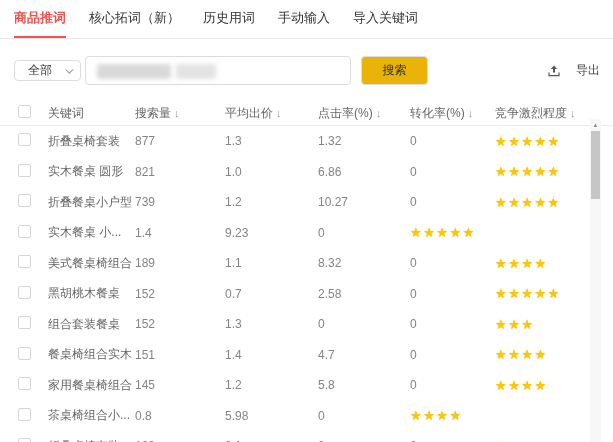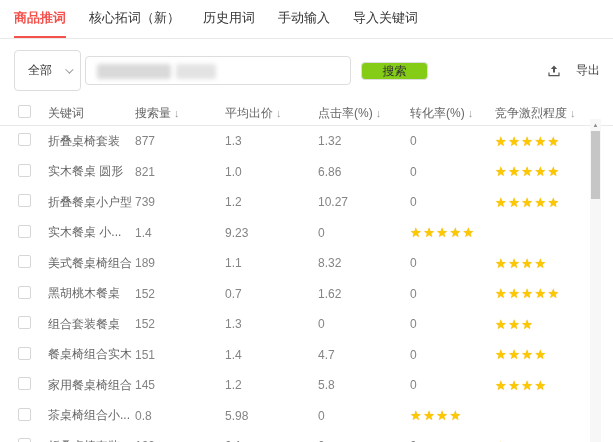--- a/index.html
+++ b/index.html
@@ -37,21 +37,21 @@
 
   
   .filter-row {
     display: flex;
     align-items: center;
     margin: 17px 13px 0 14px;
     height: 29px;
   }
   .select-box {
     width: 67px;
-    height: 41px;
+    height: 21px;
     border: 1px solid #ddd;
     border-radius: 4px;
     display: flex;
     align-items: center;
     justify-content: space-between;
     padding: 0 9px 0 13px;
     font-size: 12px;
     color: #333;
     background: #fff;
     cursor: pointer;
@@ -70,24 +70,24 @@
     border-radius: 4px;
     position: relative;
     background: #fff;
   }
   .blur-blob { position: absolute; border-radius: 2px; filter: blur(2px); }
   .blob1 { left: 11px; top: 7px; width: 74px; height: 15px; background: #d9d9d9; }
   .blob2 { left: 90px; top: 7px; width: 40px; height: 15px; background: #e3e3e3; }
   .search-btn {
     margin-left: 10px;
     width: 67px;
-    height: 18px;
+    height: 29px;
     border: 1px solid #ddd;
     border-radius: 4px;
-    background: #84cc16;
+    background: #eab308;
     font-size: 12px;
     color: #333;
     font-family: inherit;
     cursor: pointer;
   }
   .export-link {
     margin-left: auto;
     display: flex;
     align-items: center;
     gap: 16px;
@@ -259,21 +259,21 @@
     <div class="cell num">8.32</div>
     <div class="cell num">0</div>
     <div class="cell stars">★★★★</div>
   </div>
 
   <div class="grid-row trow">
     <div class="cell"><span class="checkbox"></span></div>
     <div class="cell kw">黑胡桃木餐桌</div>
     <div class="cell num">152</div>
     <div class="cell num">0.7</div>
-    <div class="cell num">1.62</div>
+    <div class="cell num">2.58</div>
     <div class="cell num">0</div>
     <div class="cell stars">★★★★★</div>
   </div>
 
   <div class="grid-row trow">
     <div class="cell"><span class="checkbox"></span></div>
     <div class="cell kw">组合套装餐桌</div>
     <div class="cell num">152</div>
     <div class="cell num">1.3</div>
     <div class="cell num">0</div>

